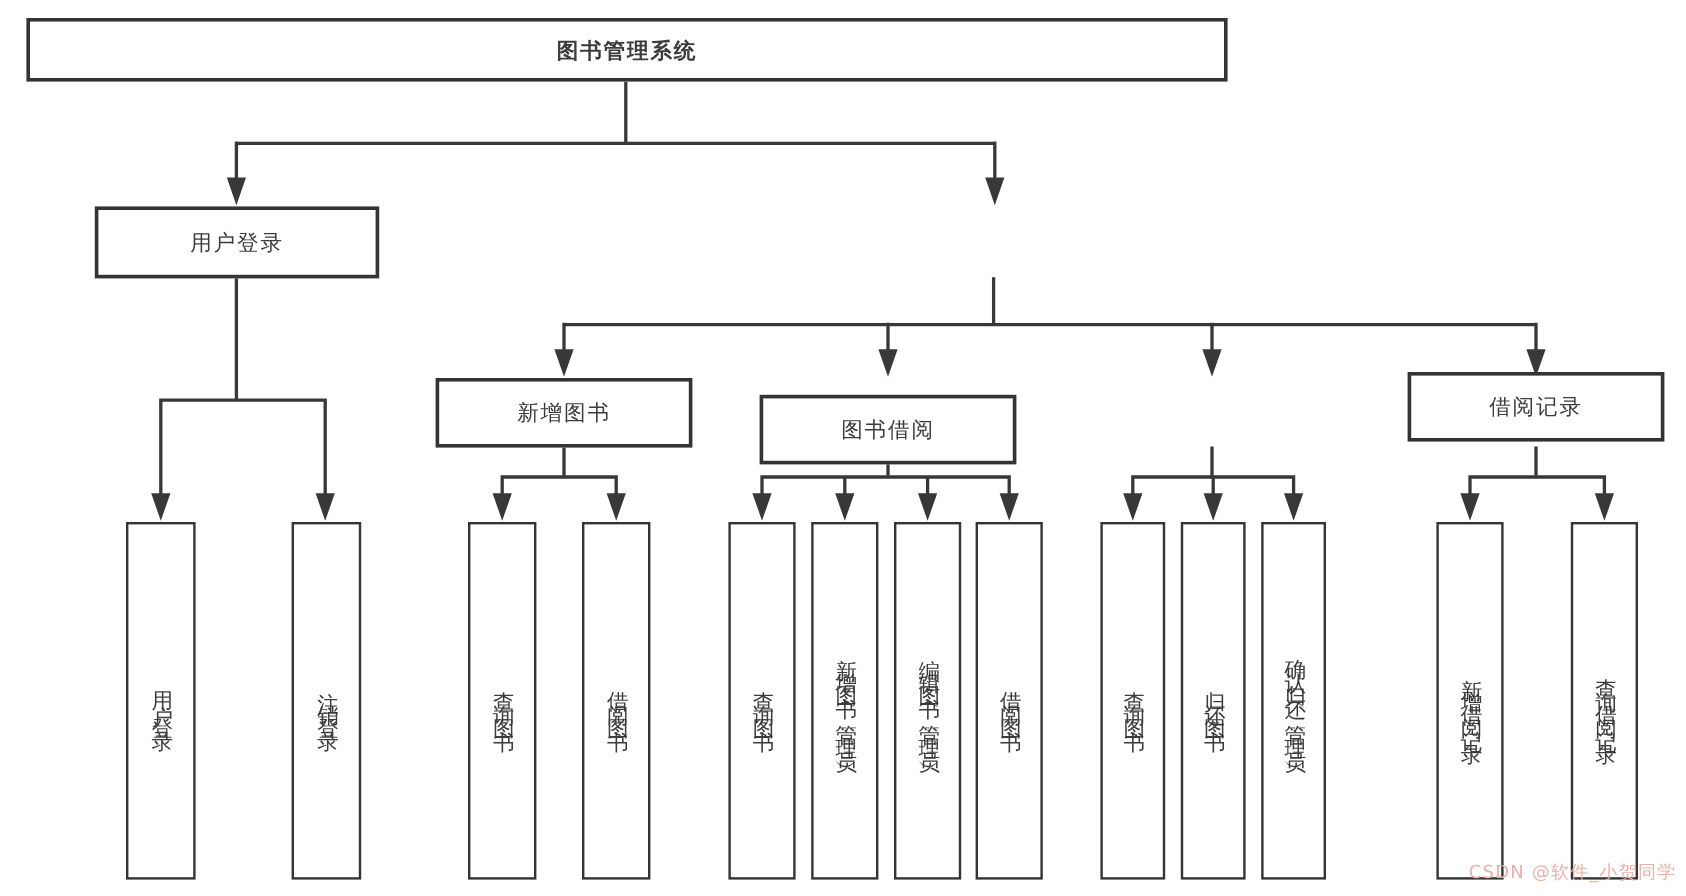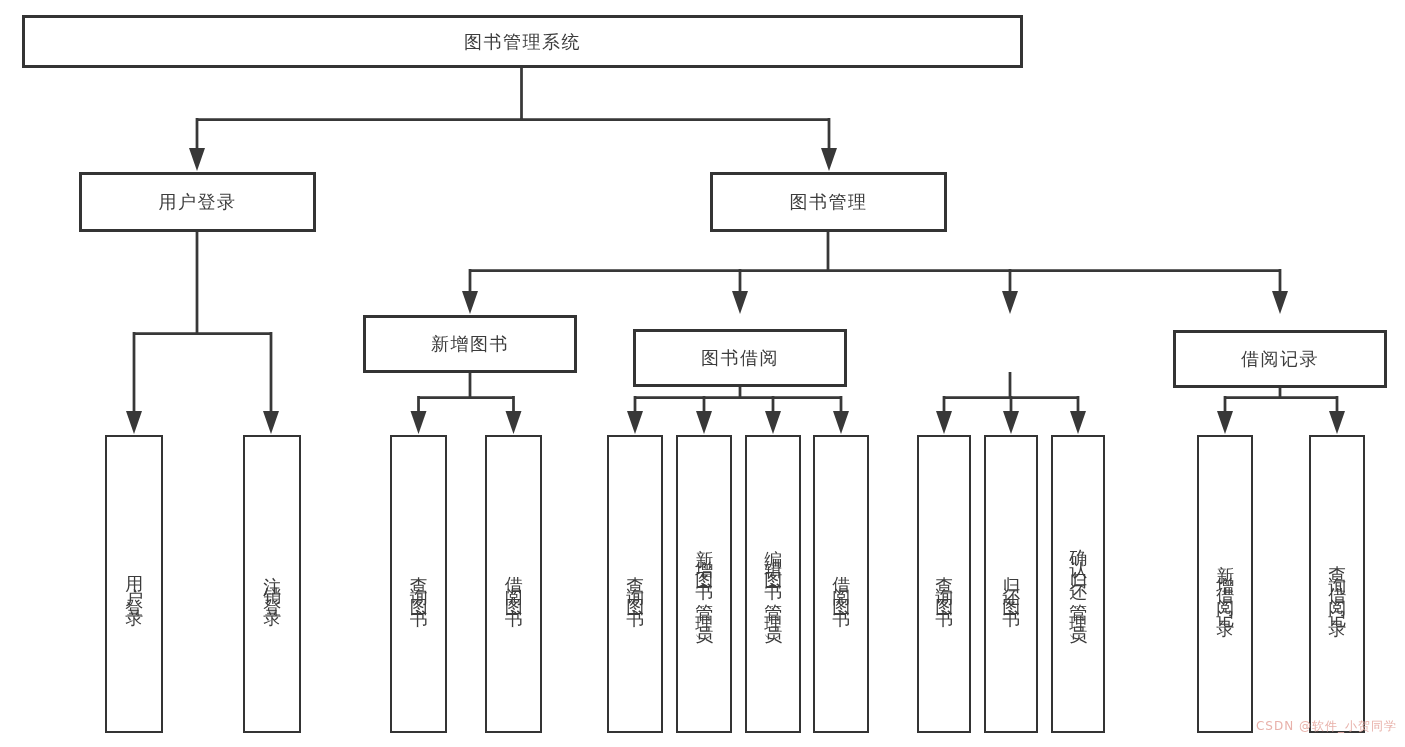--- a/index.html
+++ b/index.html
@@ -29,21 +29,21 @@
   .leaf .vtext{
     writing-mode:vertical-rl;
     text-orientation:mixed;
     letter-spacing:11px;
     line-height:1.15;
     white-space:nowrap;
   }
   .watermark{
     position:absolute;
     top:718px;right:8px;
-    font-size:12px;
+    font-size:15px;
     letter-spacing:1px;
     color:#e8b1aa;
     z-index:5;
     white-space:nowrap;
   }
 </style>
 </head>
 <body>
 
 <div class="canvas">
@@ -91,38 +91,35 @@
       <polygon points="1070,411 1086,411 1078,434"></polygon>
     </g>
 
     <g>
       <path d="M1280,372 V397.5 M1225,397.5 H1337 M1225,396 V414 M1337,396 V414"></path>
       <polygon points="1217,411 1233,411 1225,434"></polygon>
       <polygon points="1329,411 1345,411 1337,434"></polygon>
     </g>
   </svg>
 
-  <div class="node" style="left:22px;top:15px;width:1001px;height:53px;">
+  <div class="node" style="left:22px;top:15px;width:1001px;height:53px;font-weight:bold;">
     <span>图书管理系统</span>
   </div>
 
   <div class="node" style="left:79px;top:172px;width:237px;height:60px;">
     <span>用户登录</span>
-  </div>
-  <div class="node" style="left:710px;top:172px;width:237px;height:60px;">
-    <span>图书管理</span>
   </div>
 
   <div class="node" style="left:363px;top:315px;width:214px;height:58px;">
     <span>新增图书</span>
   </div>
   <div class="node" style="left:633px;top:315px;width:214px;height:58px;margin-top:14px;">
     <span>图书借阅</span>
   </div>
-  <div class="node" style="left:1173px;top:330px;width:214px;height:58px;">
+  <div class="node" style="left:1173px;top:310px;width:214px;height:58px;">
     <span>借阅记录</span>
   </div>
 
   <div class="node leaf" style="left:105px;top:435px;width:58px;height:298px;">
     <span class="vtext">用户登录</span>
   </div>
   <div class="node leaf" style="left:243px;top:435px;width:58px;height:298px;">
     <span class="vtext">注销登录</span>
   </div>
 

